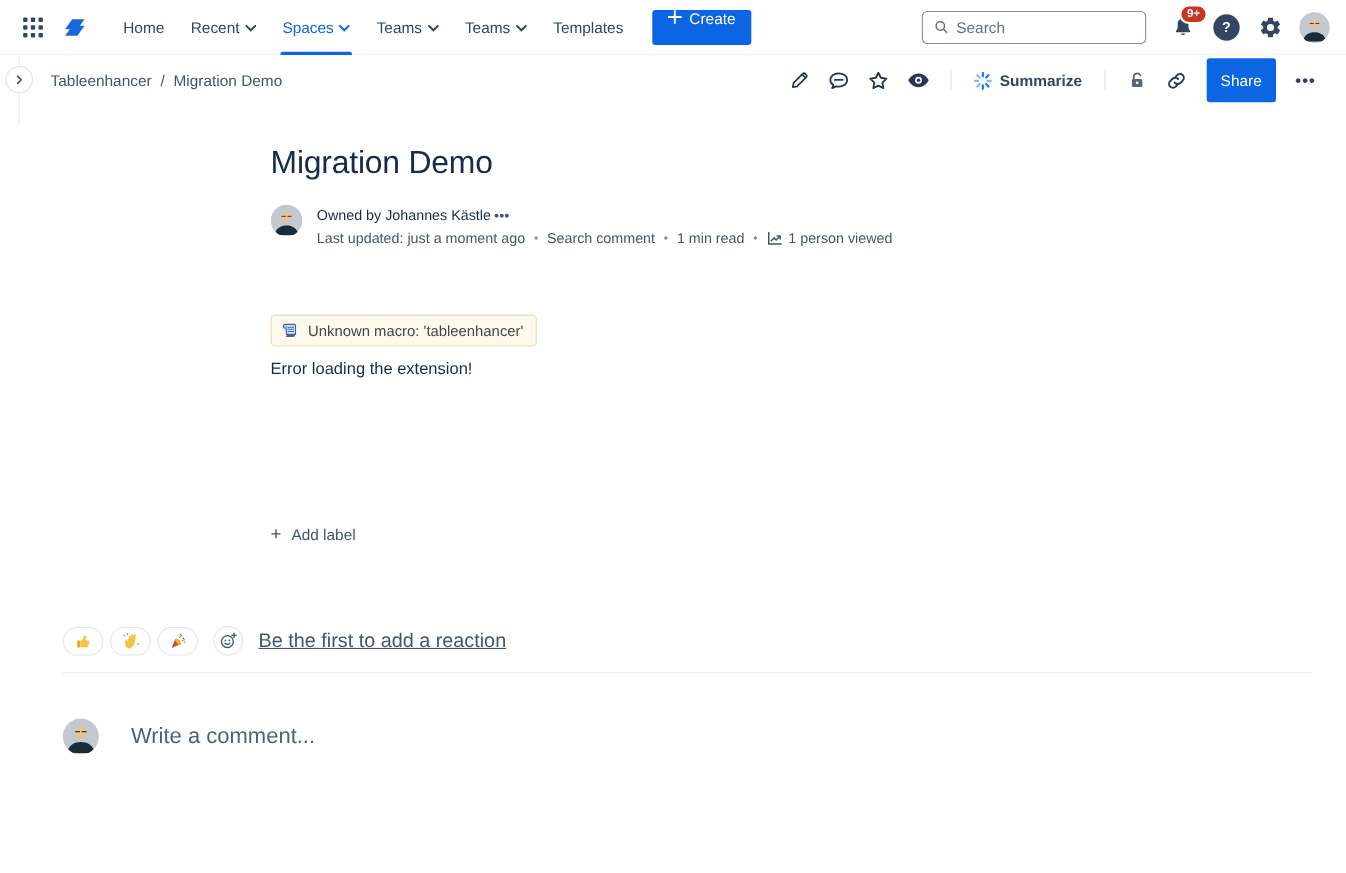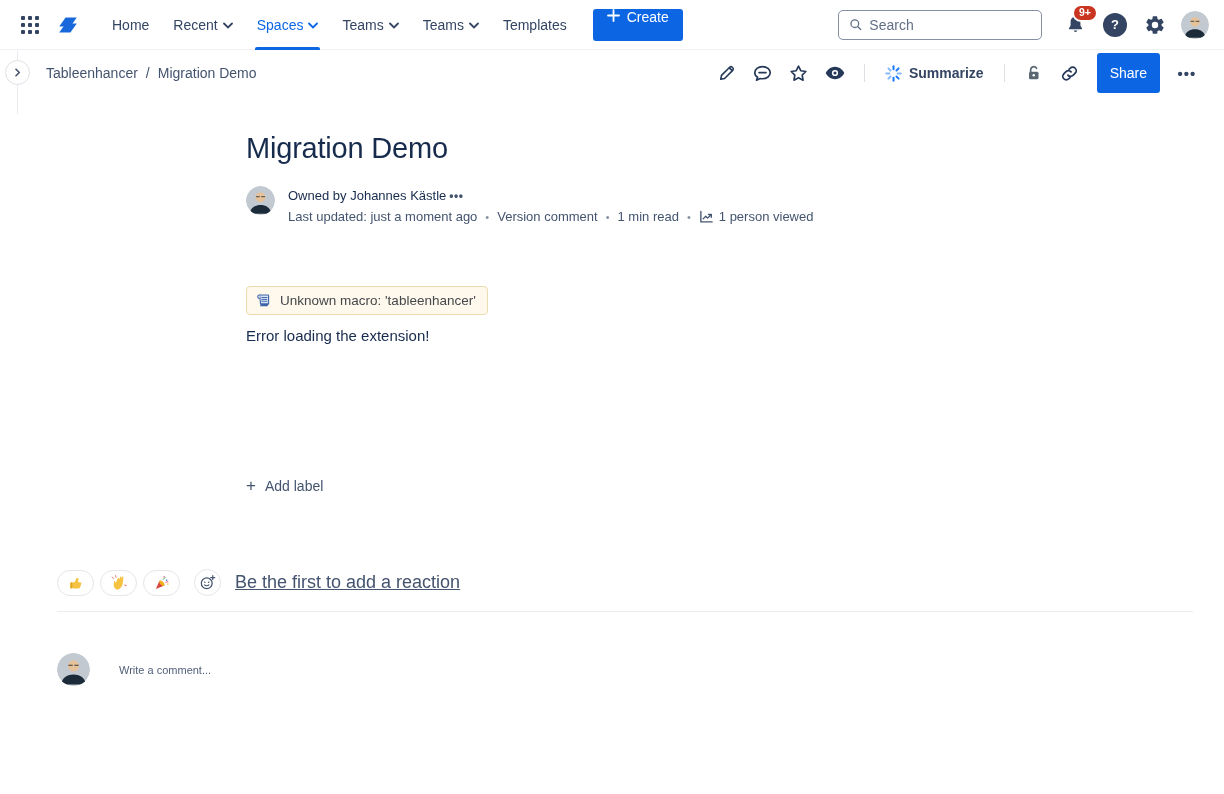--- a/index.html
+++ b/index.html
@@ -155,21 +155,21 @@
   .add-reaction-btn {
     width:27px; height:27px; border-radius:50%;
     border:1px solid #E4E6EA;
     display:flex; align-items:center; justify-content:center;
     margin-left:8px; background:#fff;
   }
   .reaction-prompt { margin-left:8px; font-size:18px; color:#44546F;text-decoration:underline; }
   .hr { border:none; border-top:1px solid #EBECF0; margin-top:15px; }
   .comment-row { display:flex; align-items:center; gap:29px; margin-top:41px; }
   .comment-row .avatar { width:33px; height:33px; }
-  .comment-placeholder { font-size:11px; color:#505F79; }
+  .comment-placeholder { font-size:20px; color:#505F79; }
 </style>
 </head>
 <body>
 
 <header class="topnav">
   <button class="appswitcher">
     <span class="grid9">
         <i></i>
         <i></i>
         <i></i>
@@ -351,21 +351,21 @@
         </svg>
     </span>
     <div class="byline-text">
       <div class="byline-line1">
         <span><span>Owned by</span> <a href="#" style="color:#172B4D;text-decoration:none">Johannes Kästle</a></span>
         <button class="byline-more">•••</button>
       </div>
       <div class="byline-line2">
         <span>Last updated: just a moment ago</span>
         <span class="dot-sep">•</span>
-        <span>Version comment</span>
+        <span>Search comment</span>
         <span class="dot-sep">•</span>
         <span>1 min read</span>
         <span class="dot-sep">•</span>
         <span class="viewed">
           <svg width="15" height="14" viewBox="0 0 20 18">
               <path d="M2.5 1.5v14h15" fill="none" stroke="#44546F" stroke-width="1.8" stroke-linecap="round"></path>
               <path d="M5.5 11.5 9 8l2.5 2.5 4.5-4.5" fill="none" stroke="#44546F" stroke-width="1.8" stroke-linecap="round" stroke-linejoin="round"></path>
               <path d="M12.7 5.6h3.7v3.7" fill="none" stroke="#44546F" stroke-width="1.8" stroke-linecap="round" stroke-linejoin="round"></path>
             </svg>
           <span>1 person viewed</span>

